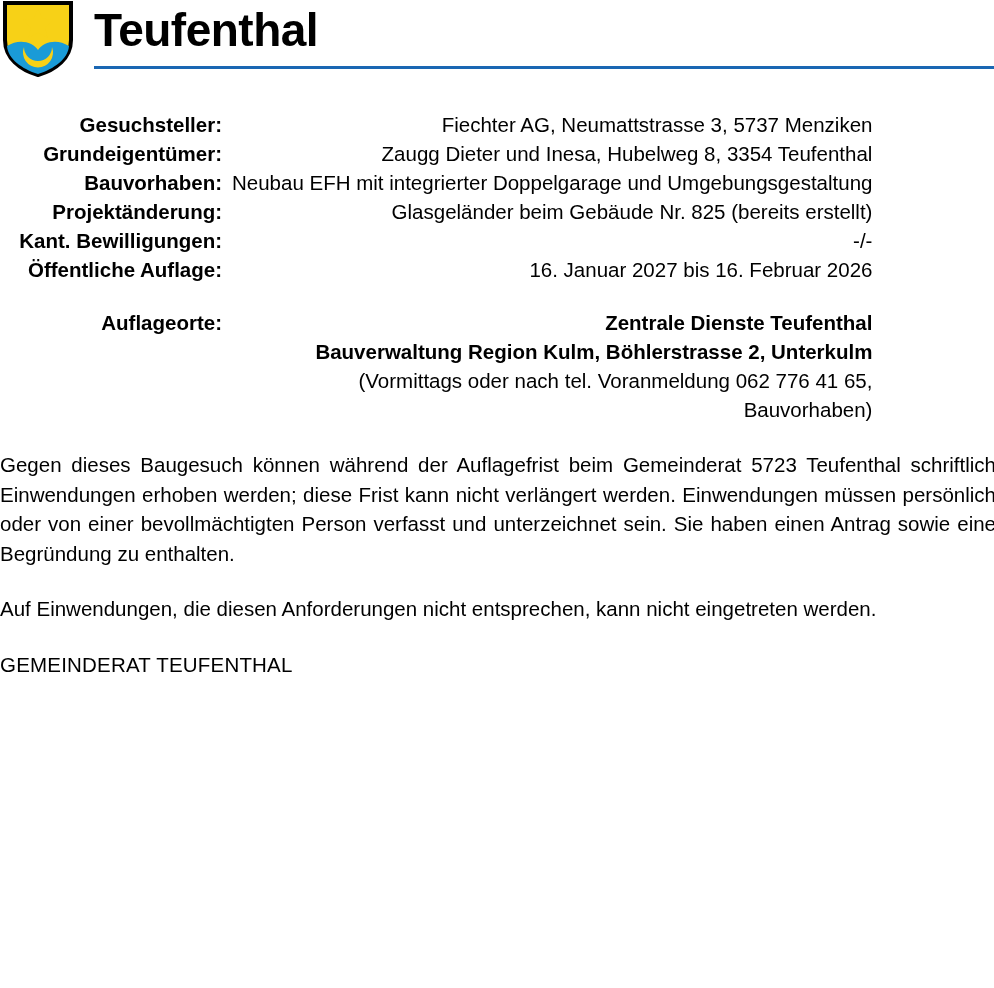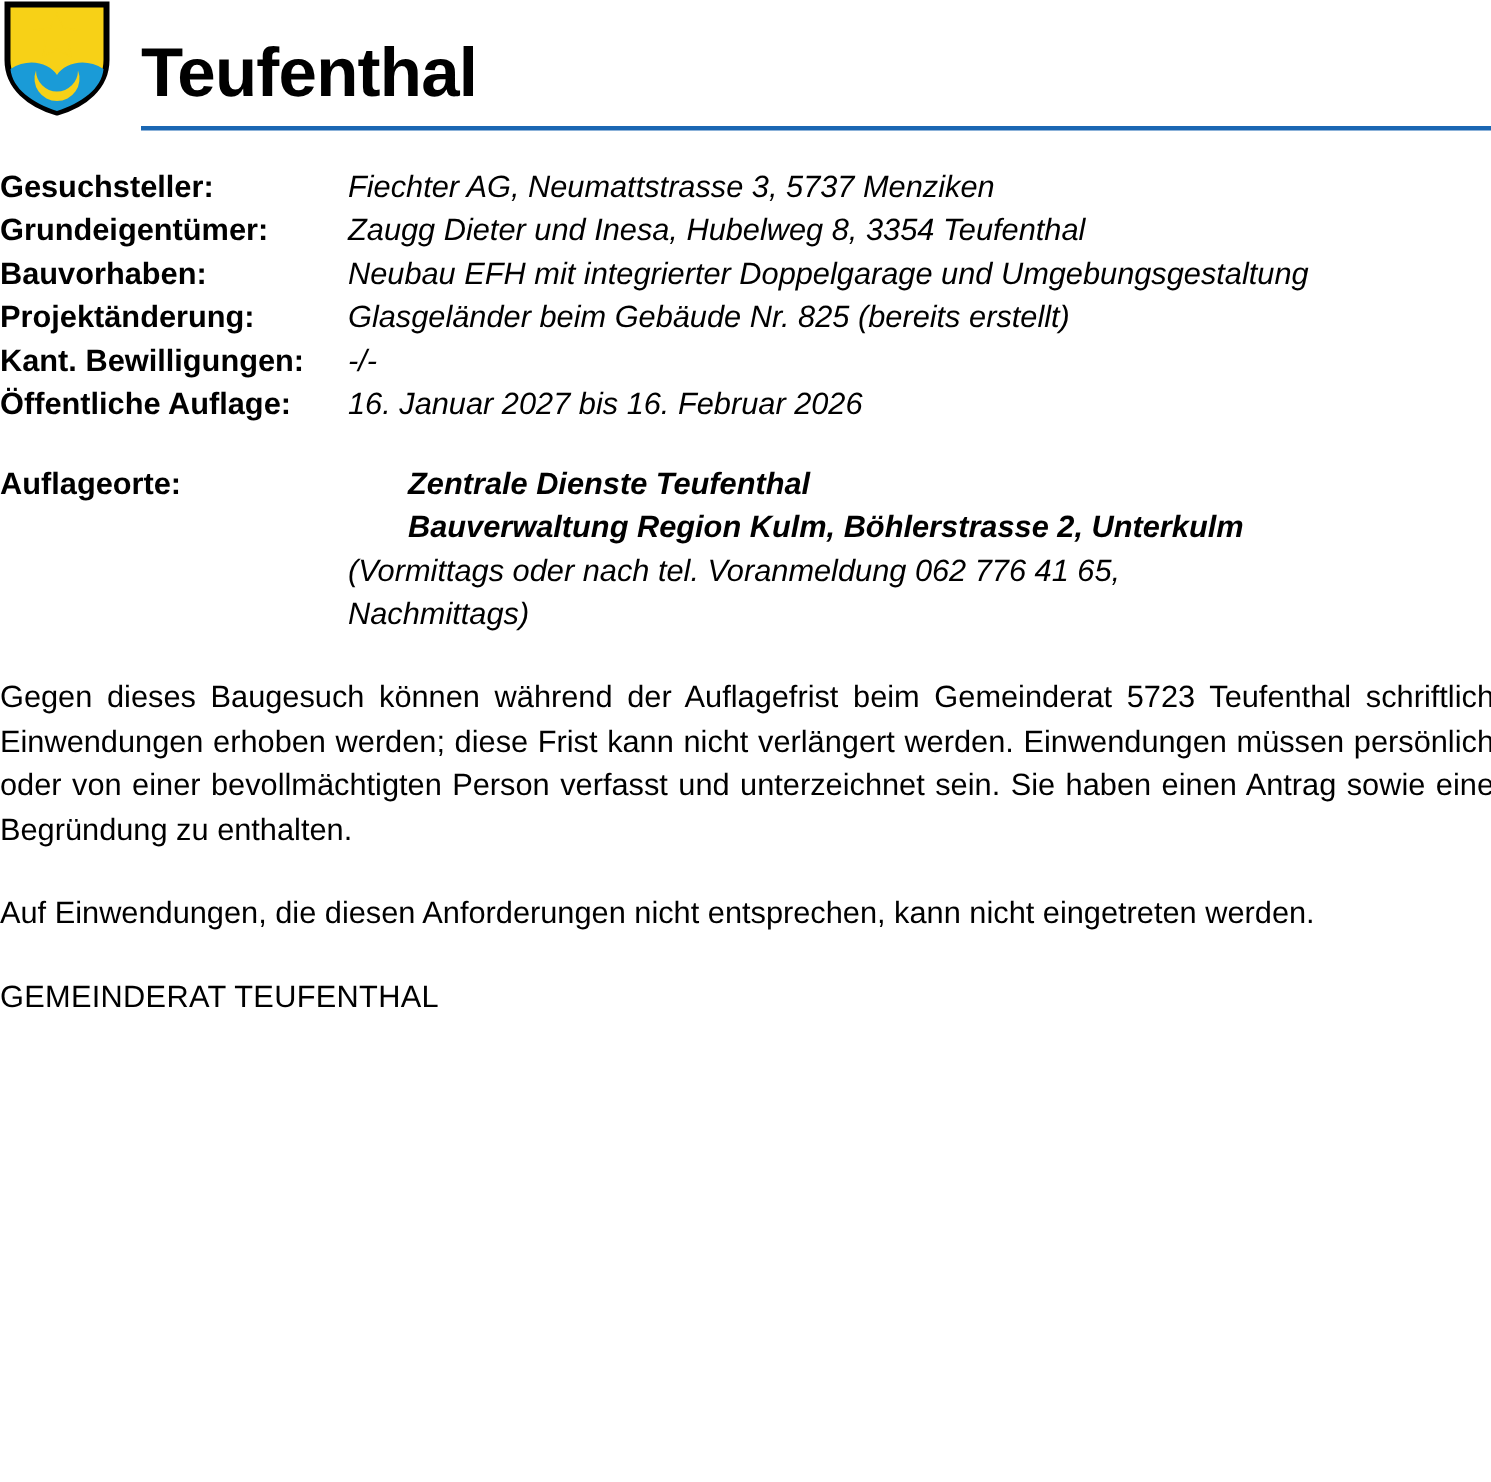--- a/index.html
+++ b/index.html
@@ -40,50 +40,50 @@
     margin-left: 20px;
     flex: 1 1 auto;
     position: relative;
   }
   .title {
     font-size: 46px;
     font-weight: bold;
     letter-spacing: -0.5px;
     line-height: 56px;
     margin: 0;
-    padding-top: 20px;
+    padding-top: 2px;
     color: #000000;
   }
   .rule {
     height: 3px;
     background: #1a67b3;
     margin-top: 8px;
     width: 100%;
   }
 
   
   .details {
     margin-top: 28px;
     border-collapse: collapse;
     font-size: 20.5px;
     line-height: 29px;
   }
   .details td {
     vertical-align: top;
     padding: 0;
+    text-align: right;
   }
   .details td.label {
     font-weight: bold;
     white-space: nowrap;
     padding-right: 10px;
     width: 222px;
   }
   .details td.value {
     font-weight: normal;
-    font-style: italic;
   }
   .details tr.spacer td {
     height: 24px;
     line-height: 24px;
     font-size: 0;
   }
   .bold-value {
     font-weight: bold;
     margin-left: 40px;
   }
@@ -165,21 +165,21 @@
         <td></td>
           <td></td>
       </tr>
 
       <tr>
         <td class="label">Auflageorte:</td>
         <td class="value">
           <div class="bold-value">Zentrale Dienste Teufenthal</div>
           <div class="bold-value">Bauverwaltung Region Kulm, Böhlerstrasse 2, Unterkulm</div>
           <div>(Vormittags oder nach tel. Voranmeldung 062 776 41 65,</div>
-          <div>Nachmittags)</div>
+          <div>Bauvorhaben)</div>
         </td>
       </tr>
     </tbody>
   </table>
 
   <div class="body-text">
     <p>Gegen dieses Baugesuch können während der Auflagefrist beim Gemeinderat 5723 Teufenthal schriftlich Einwendungen erhoben werden; diese Frist kann nicht verlängert werden. Einwendungen müssen persönlich oder von einer bevollmächtigten Person verfasst und unterzeichnet sein. Sie haben einen Antrag sowie eine Begründung zu enthalten.</p>
     <p>Auf Einwendungen, die diesen Anforderungen nicht entsprechen, kann nicht eingetreten werden.</p>
     <p class="last signature">GEMEINDERAT TEUFENTHAL</p>
   </div>

